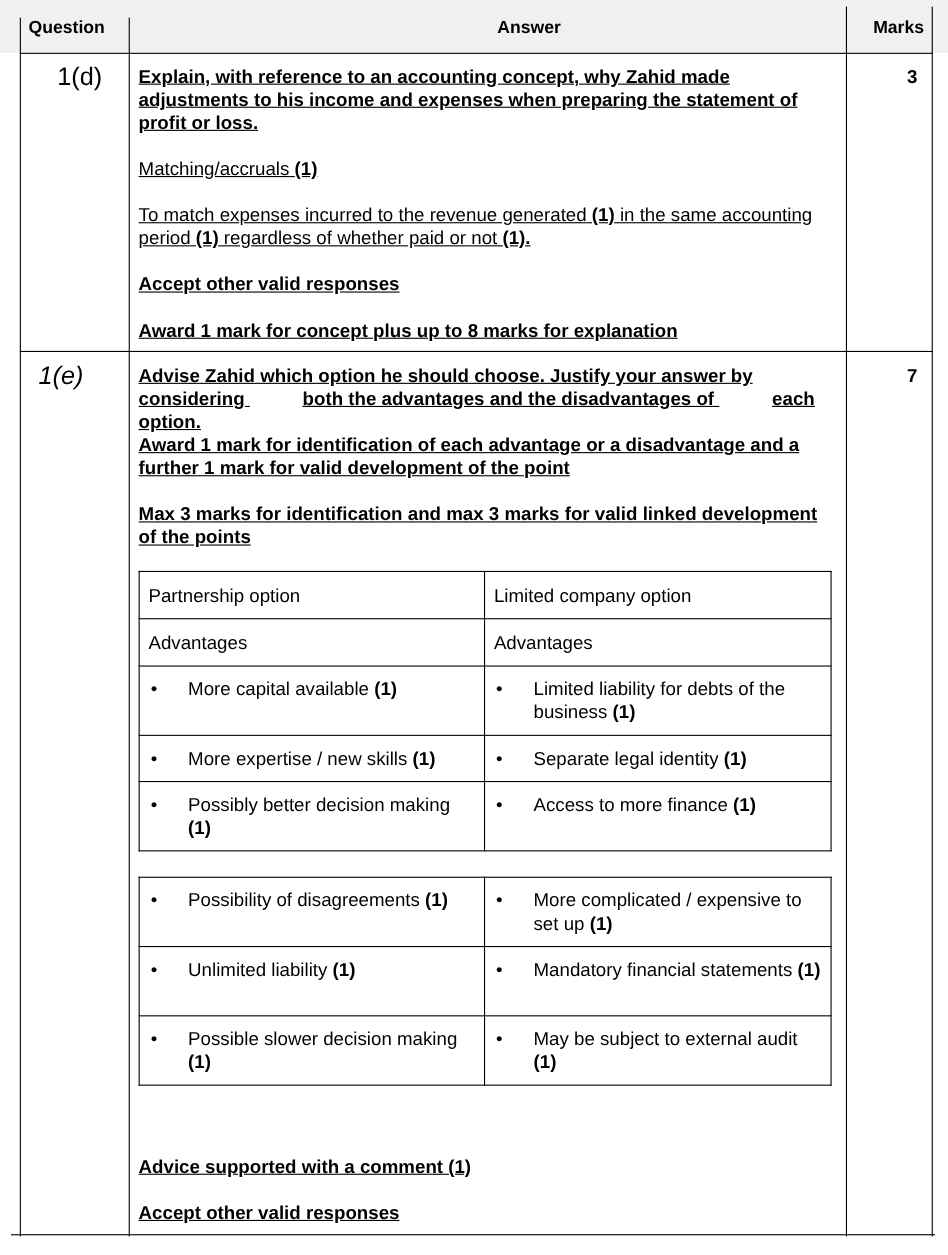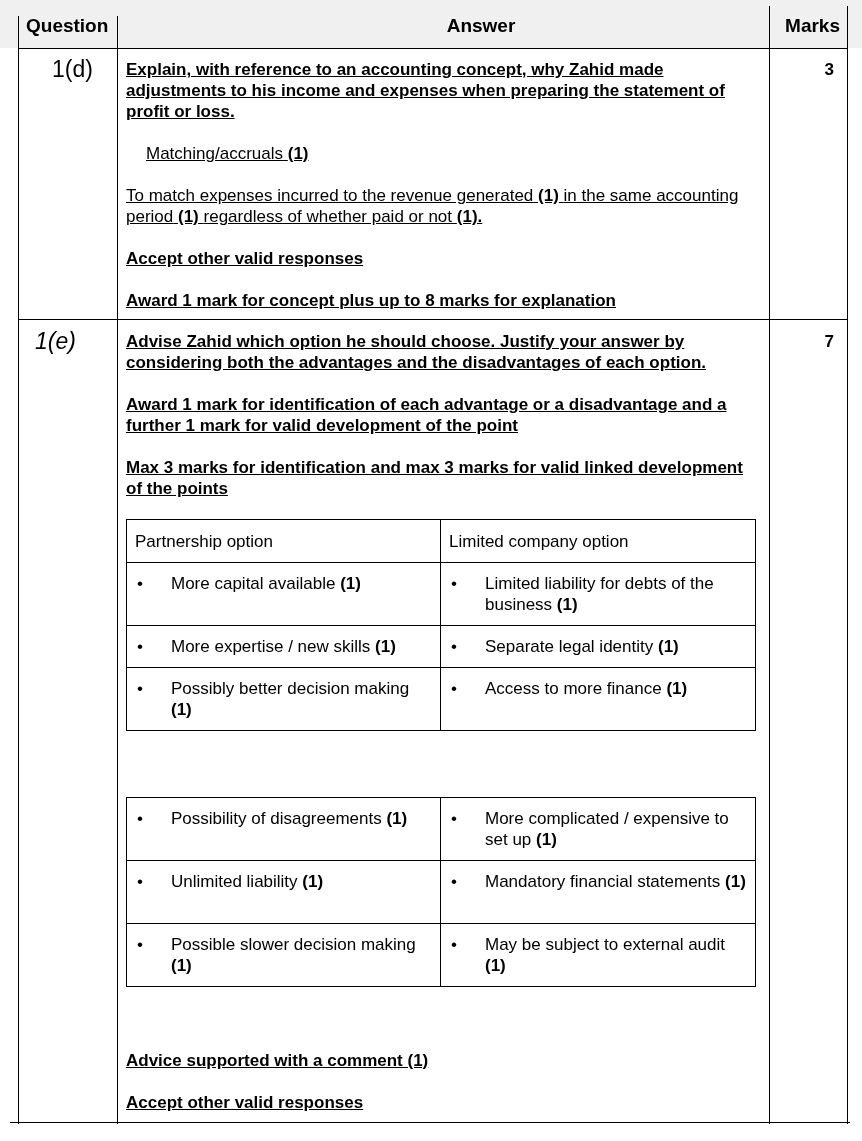--- a/index.html
+++ b/index.html
@@ -4,26 +4,26 @@
 <style>
   html, body { margin: 0; padding: 0; background: #ffffff; }
   body {
     width: 862px; height: 1141px; position: relative; overflow: hidden;
     font-family: "Liberation Sans", sans-serif; color: #000;
     font-size: 17px; line-height: 21px;
   }
   .top-strip { position: absolute; left: 0; top: 0; width: 862px; height: 48px; background: #f0f0f0; }
   .vline { position: absolute; width: 1px; background: #000; }
   .hline { position: absolute; height: 1px; background: #000; }
-  .hdr { position: absolute; top: 15px; font-weight: bold; font-size: 19px; }
+  .hdr { position: absolute; top: 15px; font-weight: bold; font-size: 16px; }
   .qnum { position: absolute; font-size: 23px; }
   .mark { position: absolute; font-weight: bold; font-size: 17px; text-align: right; }
   .para { position: absolute; left: 126px; width: 636px; text-decoration: underline; }
   .b { font-weight: bold; }
-  u { text-decoration: underline; }
+  u { text-decoration: underline; margin-left: 48px; }
   table.opt { position: absolute; left: 126px; width: 629px; border-collapse: collapse; table-layout: fixed; }
   table.opt td { border: 1px solid #000; vertical-align: top; padding: 10px 8px 10px 8px; font-size: 17px; line-height: 21px; }
   table.opt td.h { font-weight: normal; padding-top: 11px; padding-bottom: 10px; }
   .bul { display: flex; }
   .bul .dot { width: 36px; flex: 0 0 36px; padding-left: 2px; box-sizing: border-box; }
   .bul .txt { flex: 1; }
 </style>
 </head>
 <body>
 
@@ -38,21 +38,21 @@
 <div class="hline" style="left:10px; top:1122px; width:840px;"></div>
 
 <div class="hdr" style="left:26px;">Question</div>
 <div class="hdr" style="left:117px; width:652px; text-align:center;padding-left:38px;">Answer</div>
 <div class="hdr" style="left:770px; width:70px; text-align:right;">Marks</div>
 
 <div>
   <div class="qnum" style="left:52px; top:59px;">1(d)</div>
   <div class="mark" style="left:770px; width:64px; top:59px;">3</div>
   <div class="para b" style="top:59px;">Explain, with reference to an accounting concept, why Zahid made adjustments to his income and expenses when preparing the statement of profit or loss.</div>
-  <div class="para" style="top:143px;margin-left:20px;">
+  <div class="para" style="top:143px;">
     <span>Matching/accruals</span>
     <span class="b">(1)</span>
   </div>
   <div class="para" style="top:185px;">
     <span>To match expenses incurred to the revenue generated</span>
     <span class="b">(1)</span>
     <span>in the same accounting period</span>
     <span class="b">(1)</span>
     <span>regardless of whether paid or not</span>
     <span class="b">(1).</span>
@@ -72,20 +72,24 @@
 
   <table class="opt" style="top:519px;">
     <colgroup>
         <col style="width:314px">
         <col style="width:315px">
       </colgroup>
     <tbody>
         <tr>
       <td class="h">Partnership option</td>
       <td class="h">Limited company option</td>
+    </tr>
+    <tr>
+      <td class="h">Advantages</td>
+      <td class="h">Advantages</td>
     </tr>
     <tr style="height:63px;">
       <td>
             <div class="bul">
               <span class="dot">•</span>
               <span class="txt"><span>More capital available</span> <span class="b">(1)</span></span>
             </div>
           </td>
       <td>
             <div class="bul">

